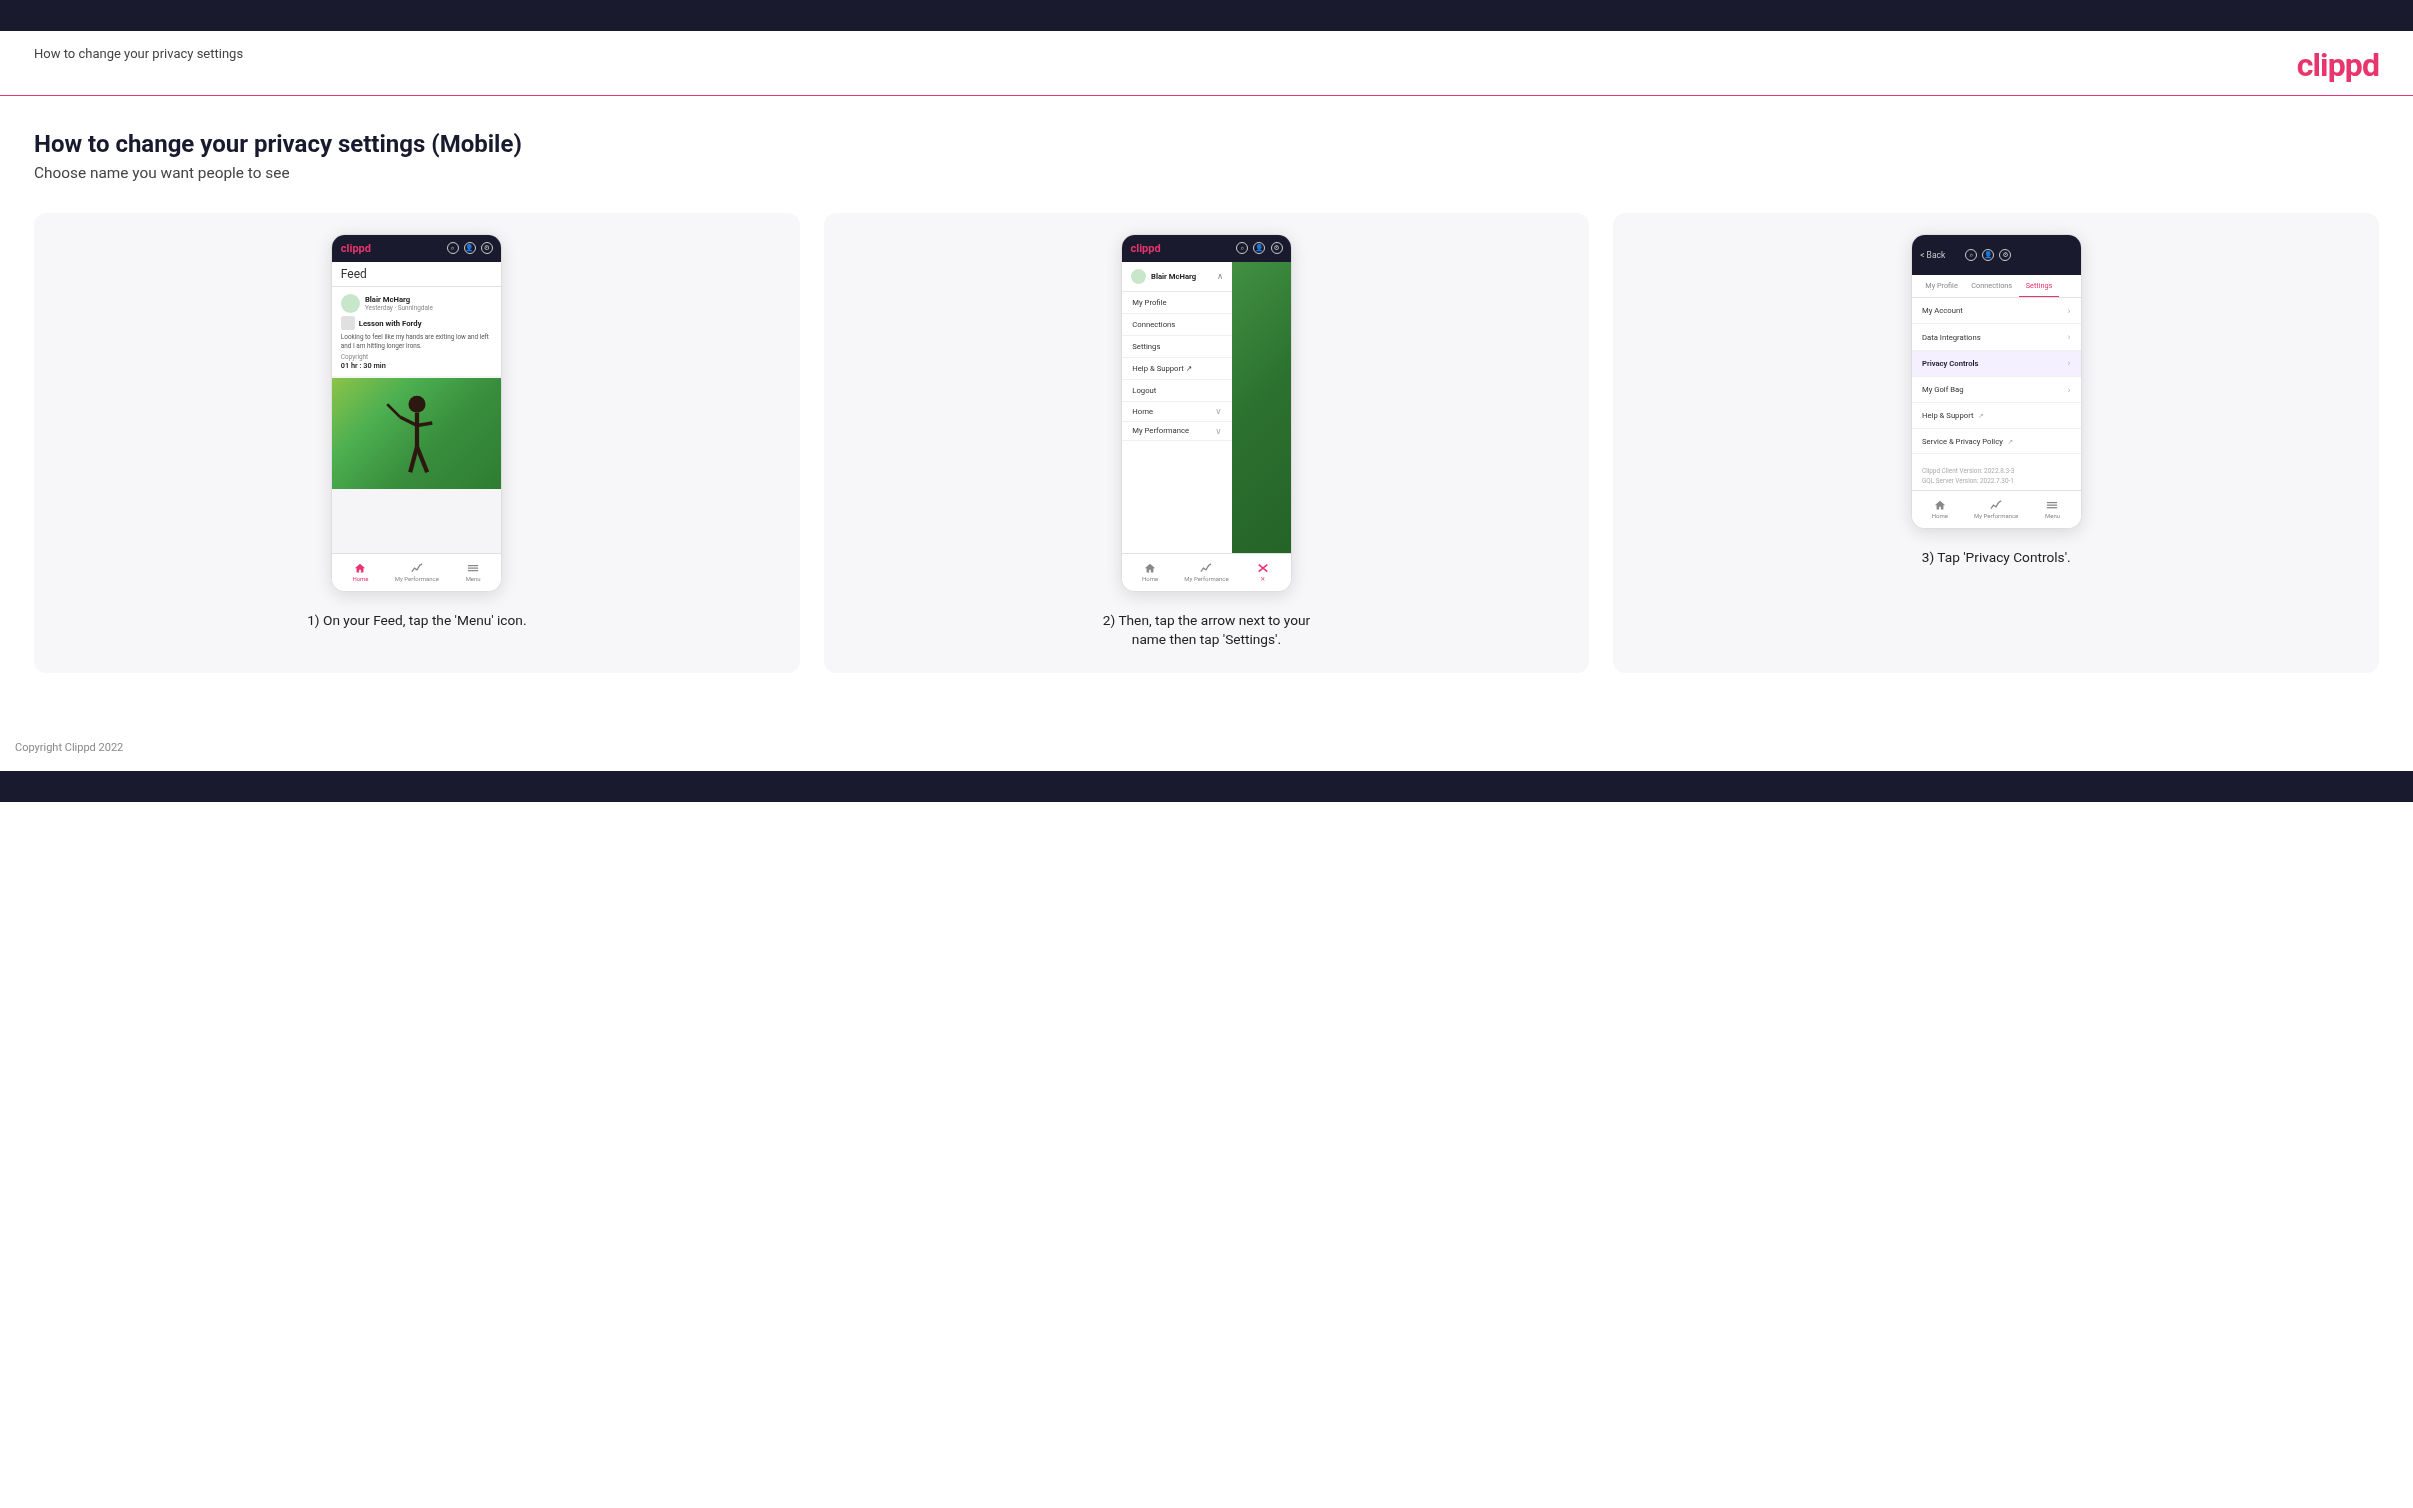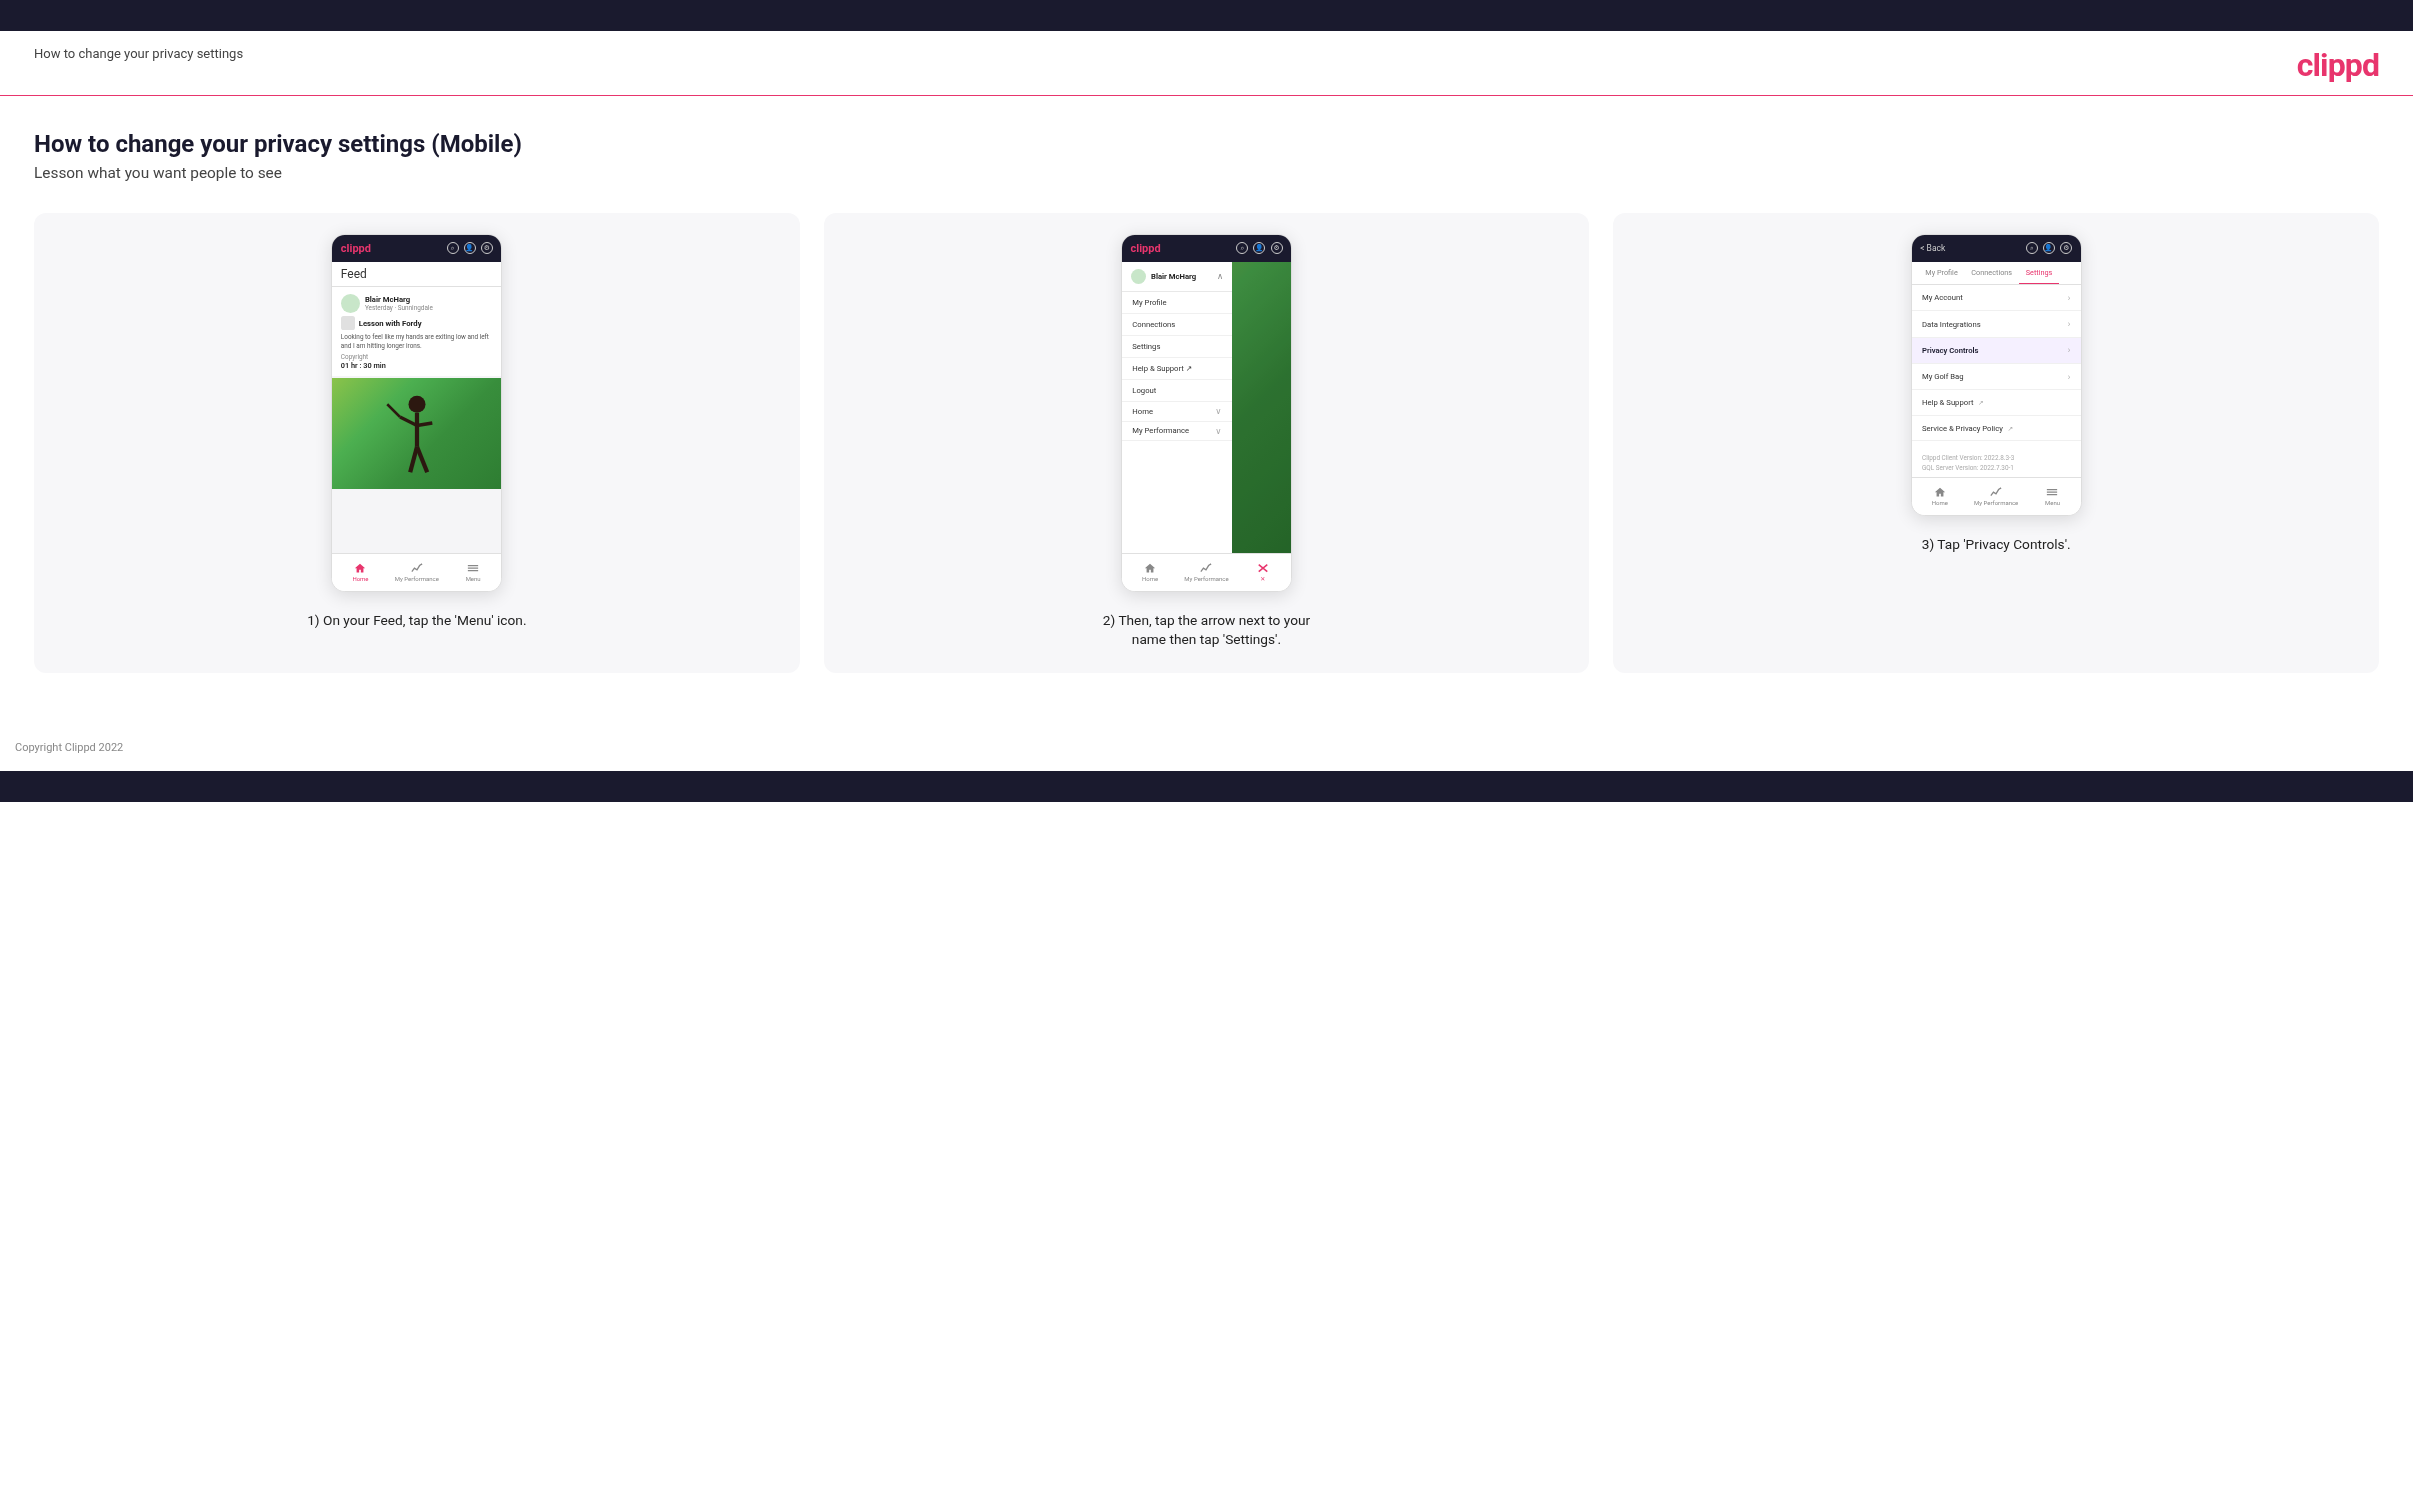--- a/index.html
+++ b/index.html
@@ -290,23 +290,23 @@
     
     .phone-nav-item.close-item {
       color: #e8356d;
     }
 
     
     .phone3-header {
       background: #1a1a2e;
       display: flex;
       align-items: center;
-      justify-content: space-between;
+      justify-content: flex-start;
       padding: 6px 8.5px;
-      height: 27px;
+      height: 40px;
       gap: 20px;
     }
     .phone3-back {
       font-size: 8.5px;
       color: #ccc;
       display: flex;
       align-items: center;
       gap: 2.6px;
     }
     .phone3-tabs {
@@ -385,21 +385,21 @@
 
 <div class="top-bar"></div>
 
 <div class="header">
   <span class="header-title">How to change your privacy settings</span>
   <span class="logo">clippd</span>
 </div>
 
 <div class="main">
   <h1 class="page-title">How to change your privacy settings (Mobile)</h1>
-  <p class="page-subtitle">Lesson what you want people to see</p>
+  <p class="page-subtitle">Choose name you want people to see</p>
 
   <div class="steps-row">
 
     <div class="step-card">
       <div class="phone-mockup">
 
         <div class="phone-header">
           <span class="phone-logo">clippd</span>
           <div class="phone-icons">
             <div class="phone-icon">⌕</div>

